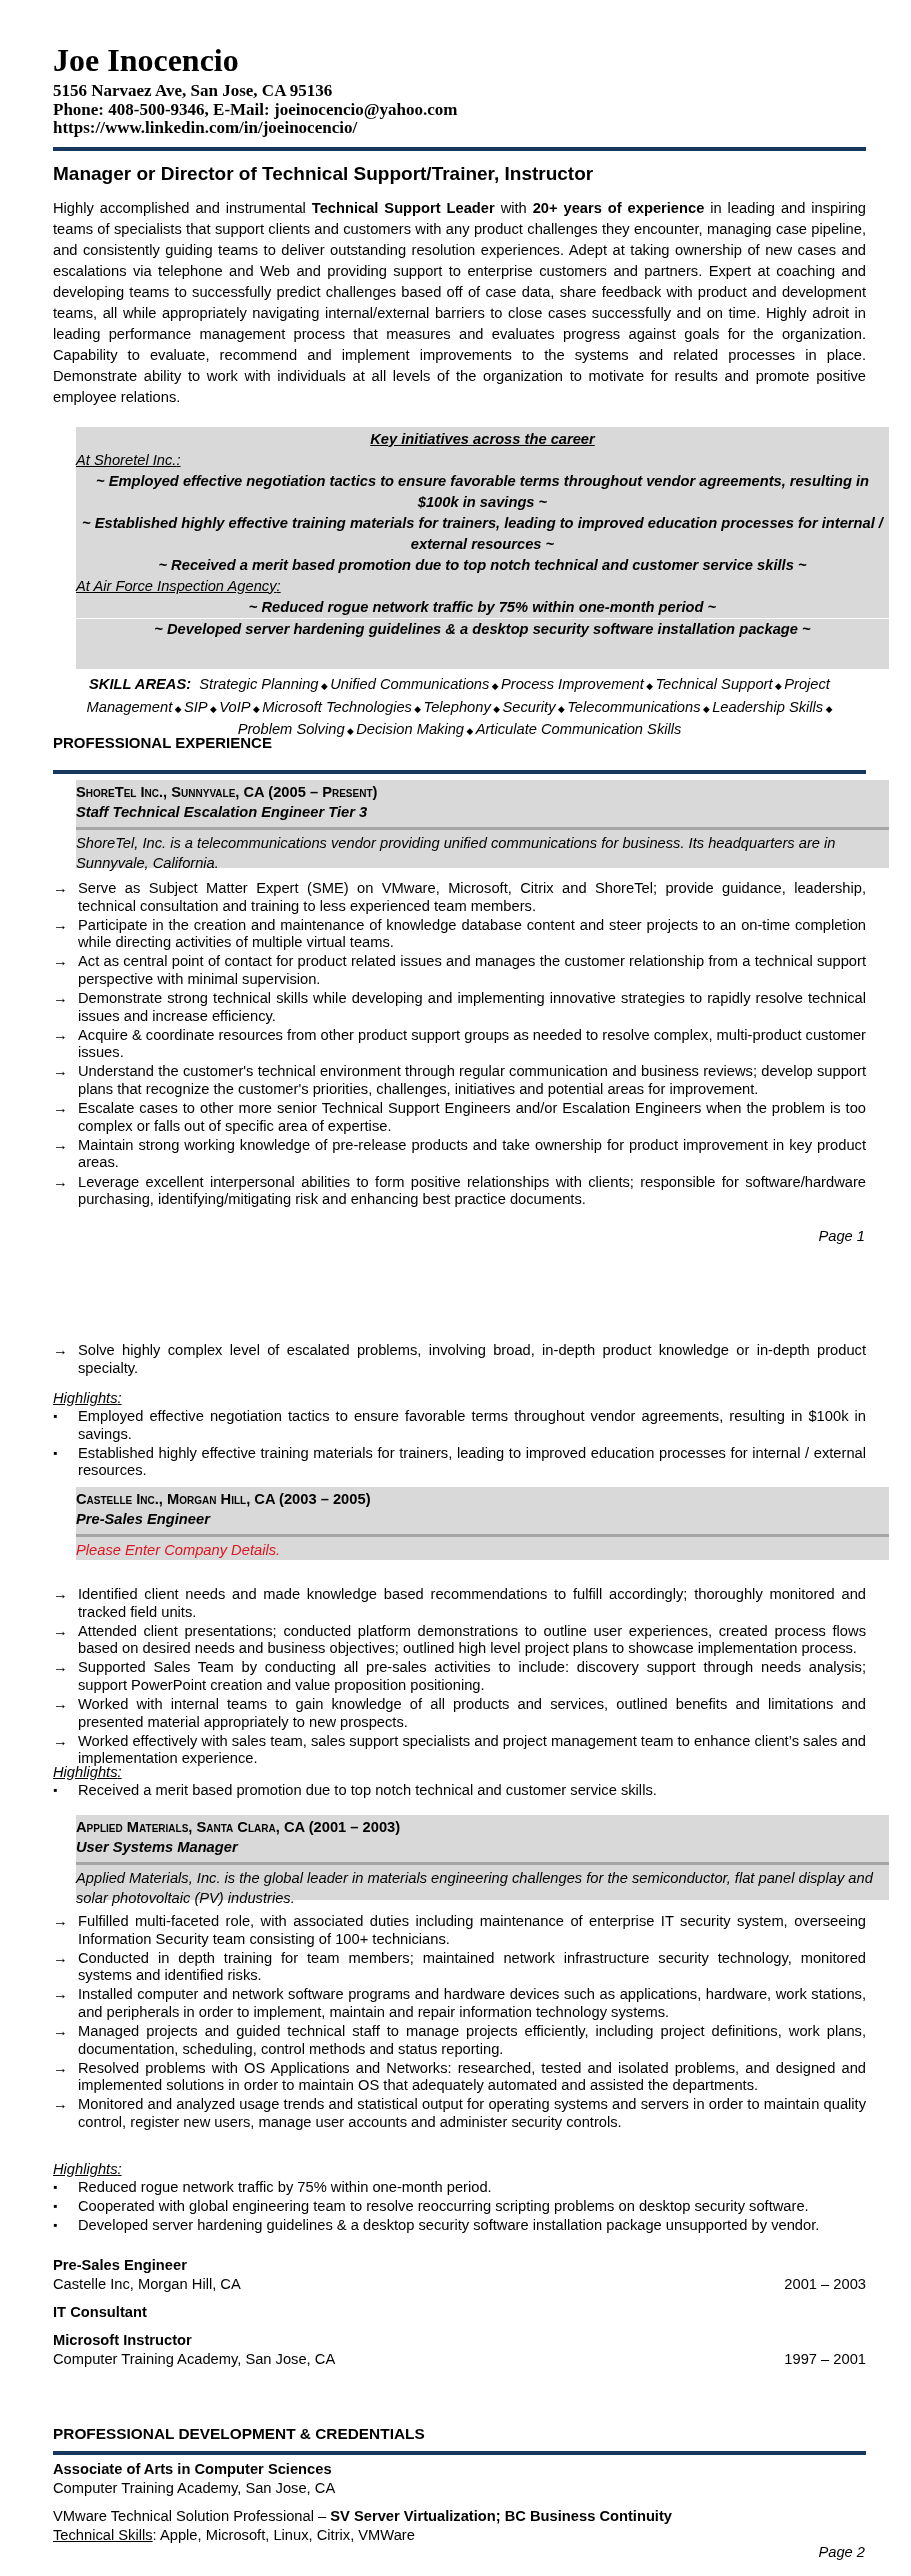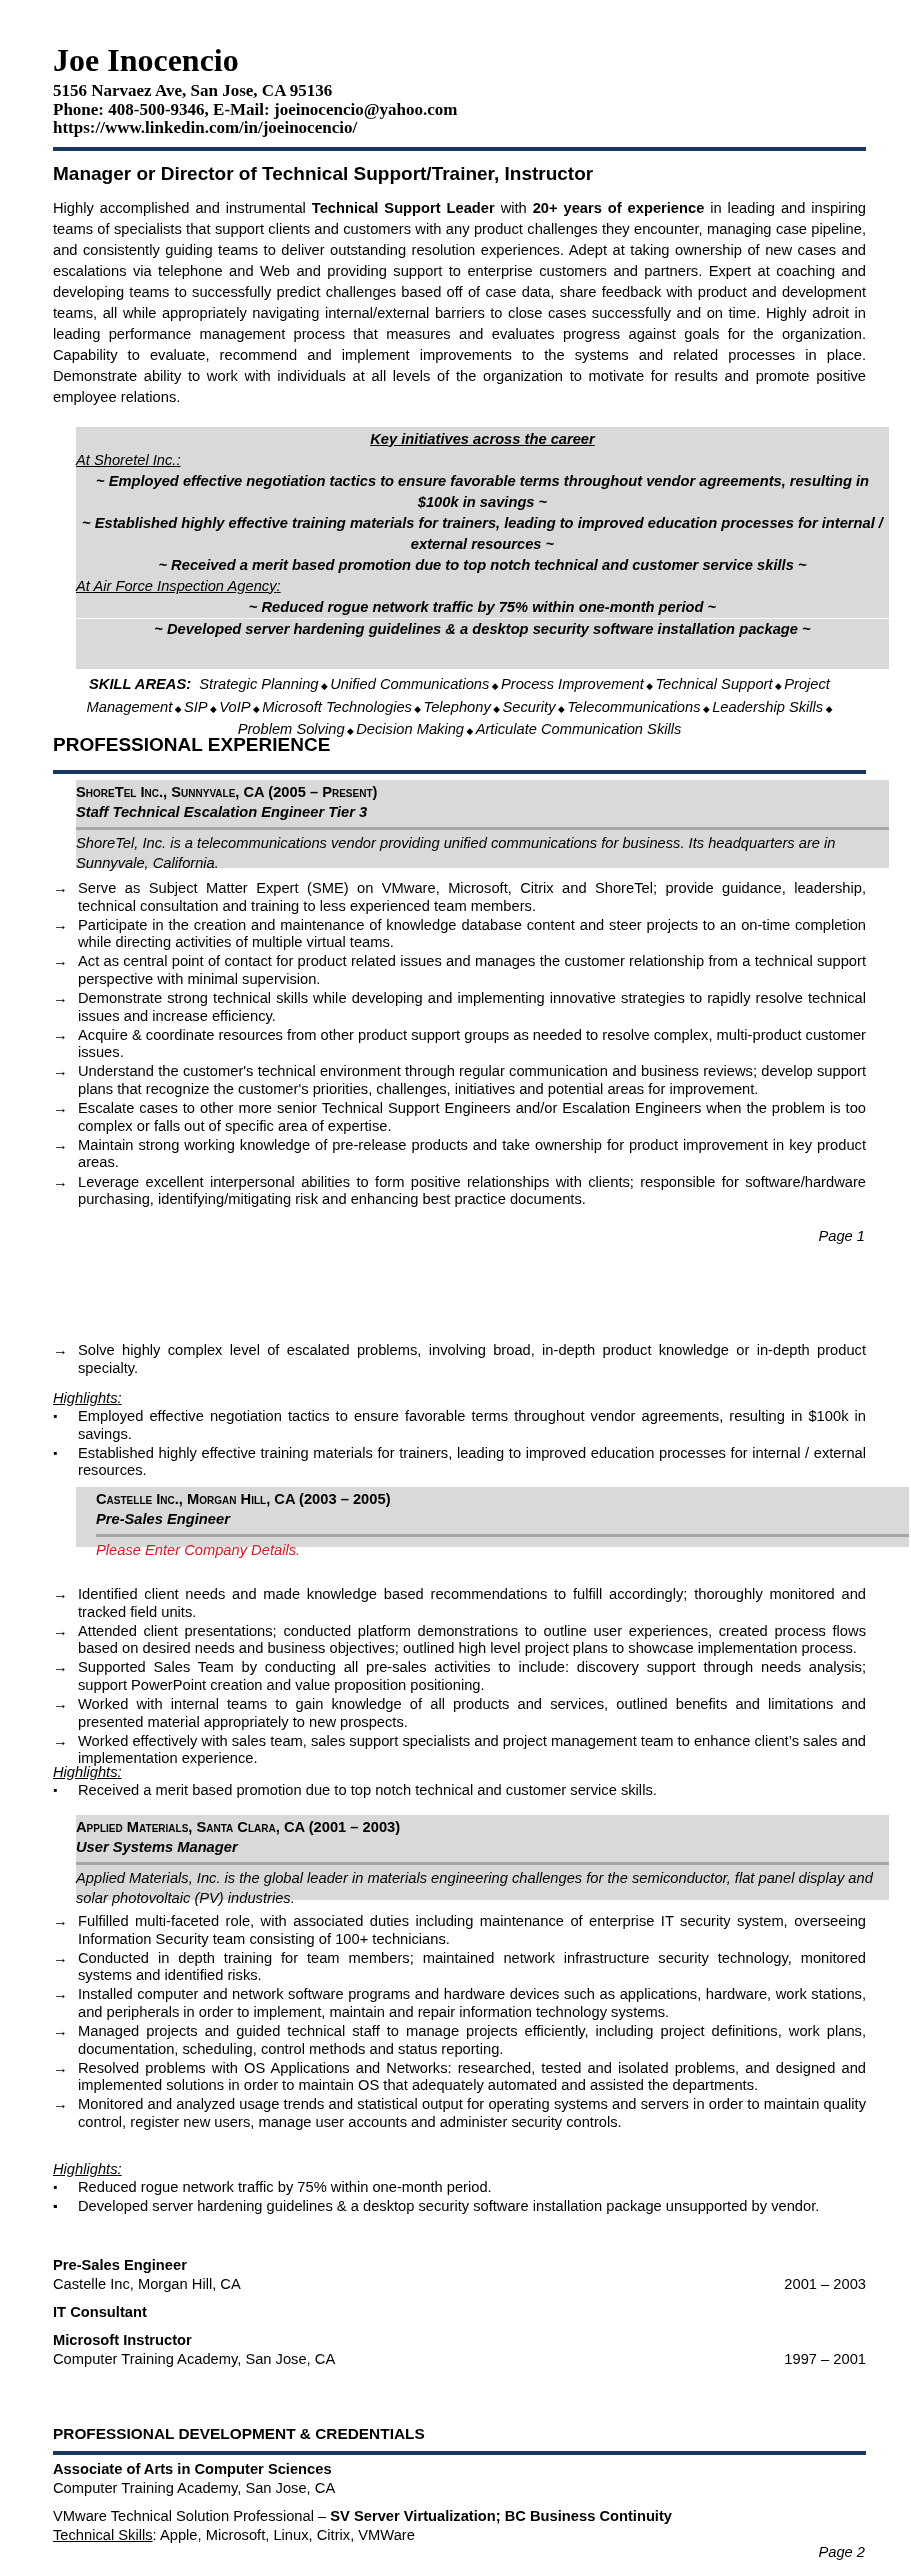--- a/index.html
+++ b/index.html
@@ -48,21 +48,21 @@
   <p class="u"><span>At Air Force Inspection Agency</span>:</p>
   <p class="c">~ Reduced rogue network traffic by 75% within one-month period ~</p>
   <p class="c" style="border-top:1.5px solid #fff;">~ Developed server hardening guidelines &amp; a desktop security software installation package ~</p>
 </div>
 
 <div class="page" style="top:674px;text-align:center;line-height:20.6px;padding:0 22px;box-sizing:border-box;font-style:italic;">
   <b>SKILL AREAS:</b>&nbsp;
   <span id="skills-list"><span>Strategic Planning</span><span style="font-size: 8.8px; font-style: normal;"> ◆ </span><span>Unified Communications</span><span style="font-size: 8.8px; font-style: normal;"> ◆ </span><span>Process Improvement</span><span style="font-size: 8.8px; font-style: normal;"> ◆ </span><span>Technical Support</span><span style="font-size: 8.8px; font-style: normal;"> ◆ </span><span>Project Management</span><span style="font-size: 8.8px; font-style: normal;"> ◆ </span><span>SIP</span><span style="font-size: 8.8px; font-style: normal;"> ◆ </span><span>VoIP</span><span style="font-size: 8.8px; font-style: normal;"> ◆ </span><span>Microsoft Technologies</span><span style="font-size: 8.8px; font-style: normal;"> ◆ </span><span>Telephony</span><span style="font-size: 8.8px; font-style: normal;"> ◆ </span><span>Security</span><span style="font-size: 8.8px; font-style: normal;"> ◆ </span><span>Telecommunications</span><span style="font-size: 8.8px; font-style: normal;"> ◆ </span><span>Leadership Skills</span><span style="font-size: 8.8px; font-style: normal;"> ◆ </span><span>Problem Solving</span><span style="font-size: 8.8px; font-style: normal;"> ◆ </span><span>Decision Making</span><span style="font-size: 8.8px; font-style: normal;"> ◆ </span><span>Articulate Communication Skills</span></span>
 </div>
 
-<div class="page hdr" style="top:734px;font-size:19px;">PROFESSIONAL EXPERIENCE</div>
+<div class="page hdr" style="top:734px;font-size:15px;">PROFESSIONAL EXPERIENCE</div>
 <div class="page rule" style="top:770px;"></div>
 
 <div class="page gray" style="top:780px;height:88px;">
   <div class="sc" style="line-height:20.6px;margin-top:1.5px;">ShoreTel Inc., Sunnyvale, CA (2005 – Present)</div>
   <div style="font-weight:bold;font-style:italic;line-height:20.6px;">Staff Technical Escalation Engineer Tier 3</div>
   <div class="grayrule" style="margin:4.4px 0 2.9px;"></div>
   <div style="font-style:italic;line-height:20.6px;">ShoreTel, Inc. is a telecommunications vendor providing unified communications for business. Its headquarters are in Sunnyvale, California.</div>
 </div>
 <ul class="bl page" style="top:880px;">
     <li><span class="m">→</span><span>Serve as Subject Matter Expert (SME) on VMware, Microsoft, Citrix and ShoreTel; provide guidance, leadership, technical consultation and training to less experienced team members.</span></li>
@@ -82,21 +82,21 @@
     <li><span class="m">→</span><span>Solve highly complex level of escalated problems, involving broad, in-depth product knowledge or in-depth product specialty.</span></li>
   </ul>
 <div class="page" style="top:1389px;">
   <div class="hl" style="line-height:19px;"><span>Highlights</span>:</div>
   <ul class="bl">
       <li><span class="m" style="font-size: 11.8px;">▪</span><span>Employed effective negotiation tactics to ensure favorable terms throughout vendor agreements, resulting in $100k in savings.</span></li>
       <li><span class="m" style="font-size: 11.8px;">▪</span><span>Established highly effective training materials for trainers, leading to improved education processes for internal / external resources.</span></li>
     </ul>
 </div>
 
-<div class="page gray" style="top:1487px;height:60px;padding-left:20px;">
+<div class="page gray" style="top:1487px;height:73px;">
   <div class="sc" style="line-height:20.6px;margin-top:1.5px;">Castelle Inc., Morgan Hill, CA (2003 – 2005)</div>
   <div style="font-weight:bold;font-style:italic;line-height:20.6px;">Pre-Sales Engineer</div>
   <div class="grayrule" style="margin:4.4px 0 2.9px;"></div>
   <div id="castelle-desc" style="font-style: italic; line-height: 20.6px; color: rgb(224, 20, 30);">Please Enter Company Details.</div>
 </div>
 <ul class="bl page" style="top:1586px;">
     <li><span class="m">→</span><span>Identified client needs and made knowledge based recommendations to fulfill accordingly; thoroughly monitored and tracked field units.</span></li>
     <li><span class="m">→</span><span>Attended client presentations; conducted platform demonstrations to outline user experiences, created process flows based on desired needs and business objectives; outlined high level project plans to showcase implementation process.</span></li>
     <li><span class="m">→</span><span>Supported Sales Team by conducting all pre-sales activities to include: discovery support through needs analysis; support PowerPoint creation and value proposition positioning.</span></li>
     <li><span class="m">→</span><span>Worked with internal teams to gain knowledge of all products and services, outlined benefits and limitations and presented material appropriately to new prospects.</span></li>
@@ -120,21 +120,21 @@
     <li><span class="m">→</span><span>Conducted in depth training for team members; maintained network infrastructure security technology, monitored systems and identified risks.</span></li>
     <li><span class="m">→</span><span>Installed computer and network software programs and hardware devices such as applications, hardware, work stations, and peripherals in order to implement, maintain and repair information technology systems.</span></li>
     <li><span class="m">→</span><span>Managed projects and guided technical staff to manage projects efficiently, including project definitions, work plans, documentation, scheduling, control methods and status reporting.</span></li>
     <li><span class="m">→</span><span>Resolved problems with OS Applications and Networks: researched, tested and isolated problems, and designed and implemented solutions in order to maintain OS that adequately automated and assisted the departments.</span></li>
     <li><span class="m">→</span><span>Monitored and analyzed usage trends and statistical output for operating systems and servers in order to maintain quality control, register new users, manage user accounts and administer security controls.</span></li>
   </ul>
 <div class="page" style="top:2160px;">
   <div class="hl" style="line-height:19px;"><span>Highlights</span>:</div>
   <ul class="bl">
       <li><span class="m" style="font-size: 11.8px;">▪</span><span>Reduced rogue network traffic by 75% within one-month period.</span></li>
-      <li><span class="m" style="font-size: 11.8px;">▪</span></li>
+      <li><span class="m" style="font-size: 11.8px;">▪</span><span>Cooperated with global engineering team to resolve reoccurring scripting problems on desktop security software.</span></li>
       <li><span class="m" style="font-size: 11.8px;">▪</span><span>Developed server hardening guidelines &amp; a desktop security software installation package unsupported by vendor.</span></li>
     </ul>
 </div>
 
 <div class="page" style="top:2256px;">
   <div style="margin-bottom:8.8px;">
     <div style="font-weight:bold;line-height:19px;">Pre-Sales Engineer</div>
     <div class="row" style="line-height:19px;">
         <span>Castelle Inc, Morgan Hill, CA</span>
         <span>2001 – 2003</span>

